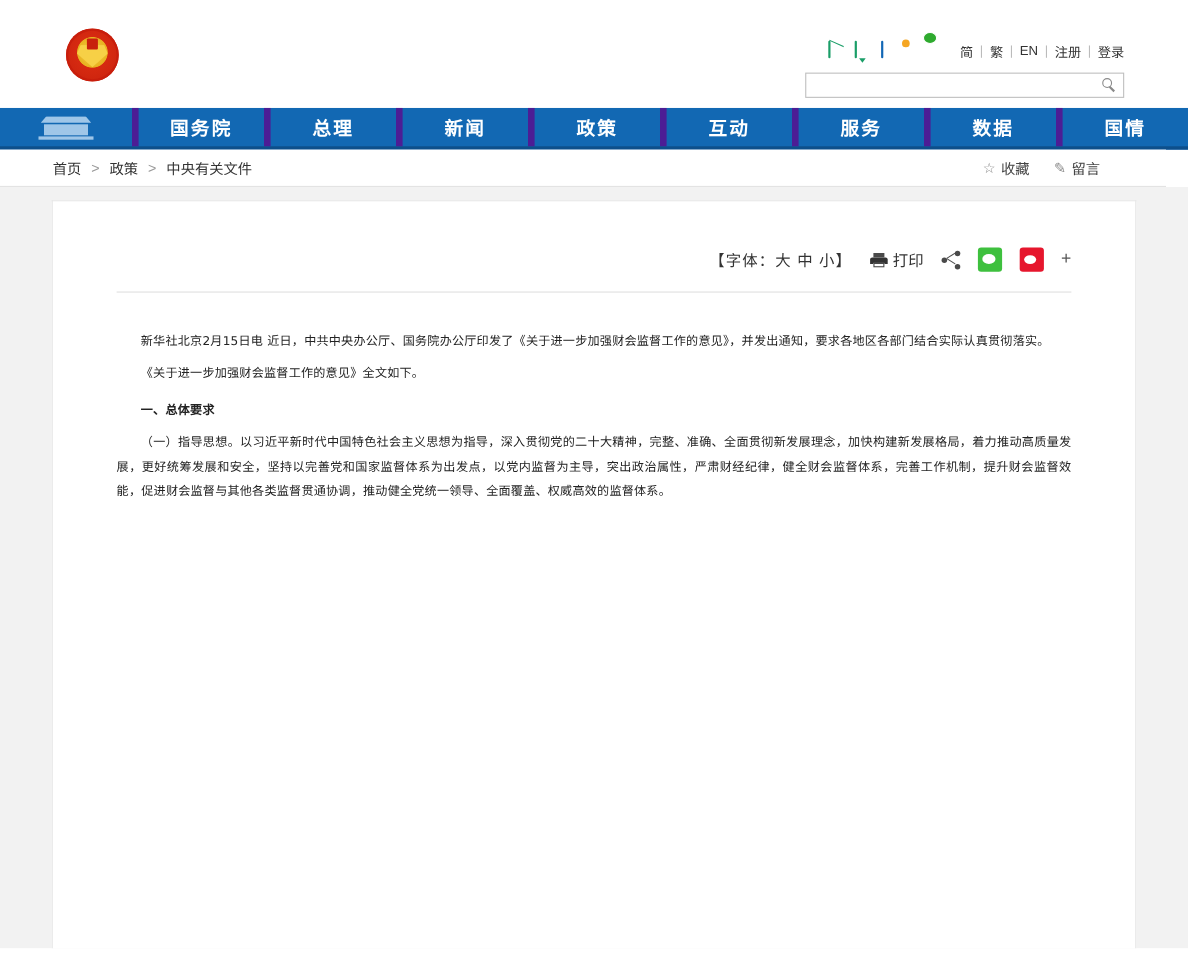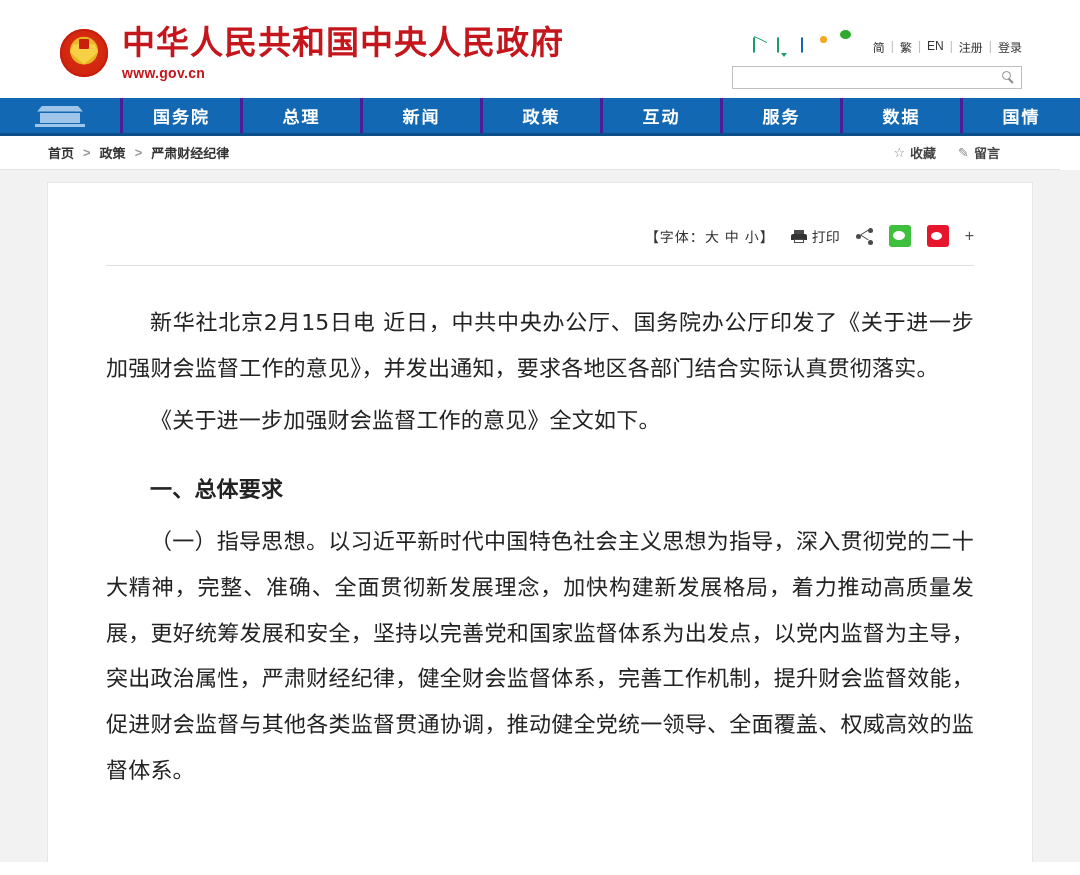--- a/index.html
+++ b/index.html
@@ -181,37 +181,36 @@
     position: absolute; left: 6px; top: 8px; width: 40px; height: 10px; background: #9fc6e8;
   }
   .gate-icon .base {
     position: absolute; left: 1px; bottom: 0px; width: 50px; height: 3px; background: #9fc6e8;
   }
   .nav-item {
     flex: 1;
     display: flex; align-items: center; justify-content: center;
     color: #fff; font-size: 17px; font-weight: bold;
     letter-spacing: 2px;
-    border-left: 3px solid #4c1d95;
+    border-left: 6px solid #4c1d95;
     cursor: pointer;
     font-family: "DejaVu Sans", "Liberation Sans", sans-serif;
   }
   .nav-item.wide { flex: 1.55; }
 
   
   .crumb-bar {
     width: 1060px;
     height: 34px;
     display: flex; align-items: center;
     padding: 0 60px 0 48px;
     font-size: 13px;
     color: #333;
     border-bottom: 1px solid #e3e3e3;
     background: #fff;
-    font-weight: bold;
   }
   .crumb-link { color: #333; text-decoration: none; cursor: pointer; }
   .crumb-sep { margin: 0 9px; color: #9a9a9a; }
   .crumb-right { margin-left: auto; display: flex; align-items: center; gap: 22px; color: #444; }
   .crumb-right .act { display: flex; align-items: center; gap: 5px; cursor: pointer; font-size: 13px; }
   .star-ic { color: #888; font-size: 13px; }
   .pen-ic { color: #888; font-size: 13px; }
 
   
   .page-body {
@@ -276,44 +275,40 @@
   .sq-weibo::after{
     content:""; position:absolute; left:4px; top:7px; width:11px; height:8px; border-radius:50%;
     background:#fff;
   }
   .plus-more { color:#555; font-size: 16px; cursor: pointer; }
 
   .divider { height: 1px; background: #e0e0e0; margin: 0 0 34px 0; }
 
   .art-body p {
     font-family: "DejaVu Sans", "Liberation Sans", sans-serif;
-    font-size: 22px;
+    font-size: 11px;
     line-height: 2.08;
     color: #232323;
     margin: 0 0 6px 0;
     text-align: justify;
     letter-spacing: 0.2px;
   }
   .art-body p.indent { text-indent: 2em; }
   .art-body p.section-h {
     font-weight: bold;
     text-indent: 2em;
-    margin-top: 24px;
+    margin-top: 10px;
   }
 </style>
 </head>
 <body>
 
 <div class="site-header">
   <div class="logo-wrap">
     <div class="emblem"></div>
-    <div class="logo-texts">
-      <div class="logo-title">中华人民共和国中央人民政府</div>
-      <div class="logo-sub">www.gov.cn</div>
-    </div>
   </div>
 
   <div class="header-right">
     <div class="header-links">
       <span class="hicon"><span class="ic-mail"></span></span>
       <span class="hicon"><span class="ic-chat"></span></span>
       <span class="hicon"><span class="ic-phone"></span></span>
       <span class="hicon"><span class="ic-weibo"></span></span>
       <span class="hicon"><span class="ic-wechat"></span></span>
       <a class="hlink">简</a>
@@ -351,21 +346,21 @@
   <div class="nav-item">服务</div>
   <div class="nav-item">数据</div>
   <div class="nav-item">国情</div>
 </div>
 
 <div class="crumb-bar">
   <a class="crumb-link">首页</a>
   <span class="crumb-sep">&gt;</span>
   <a class="crumb-link">政策</a>
   <span class="crumb-sep">&gt;</span>
-  <a class="crumb-link">严肃财经纪律</a>
+  <a class="crumb-link">中央有关文件</a>
   <div class="crumb-right">
     <span class="act">
       <span class="star-ic">☆</span>
       <span>收藏</span>
     </span>
     <span class="act">
       <span class="pen-ic">✎</span>
       <span>留言</span>
     </span>
   </div>

